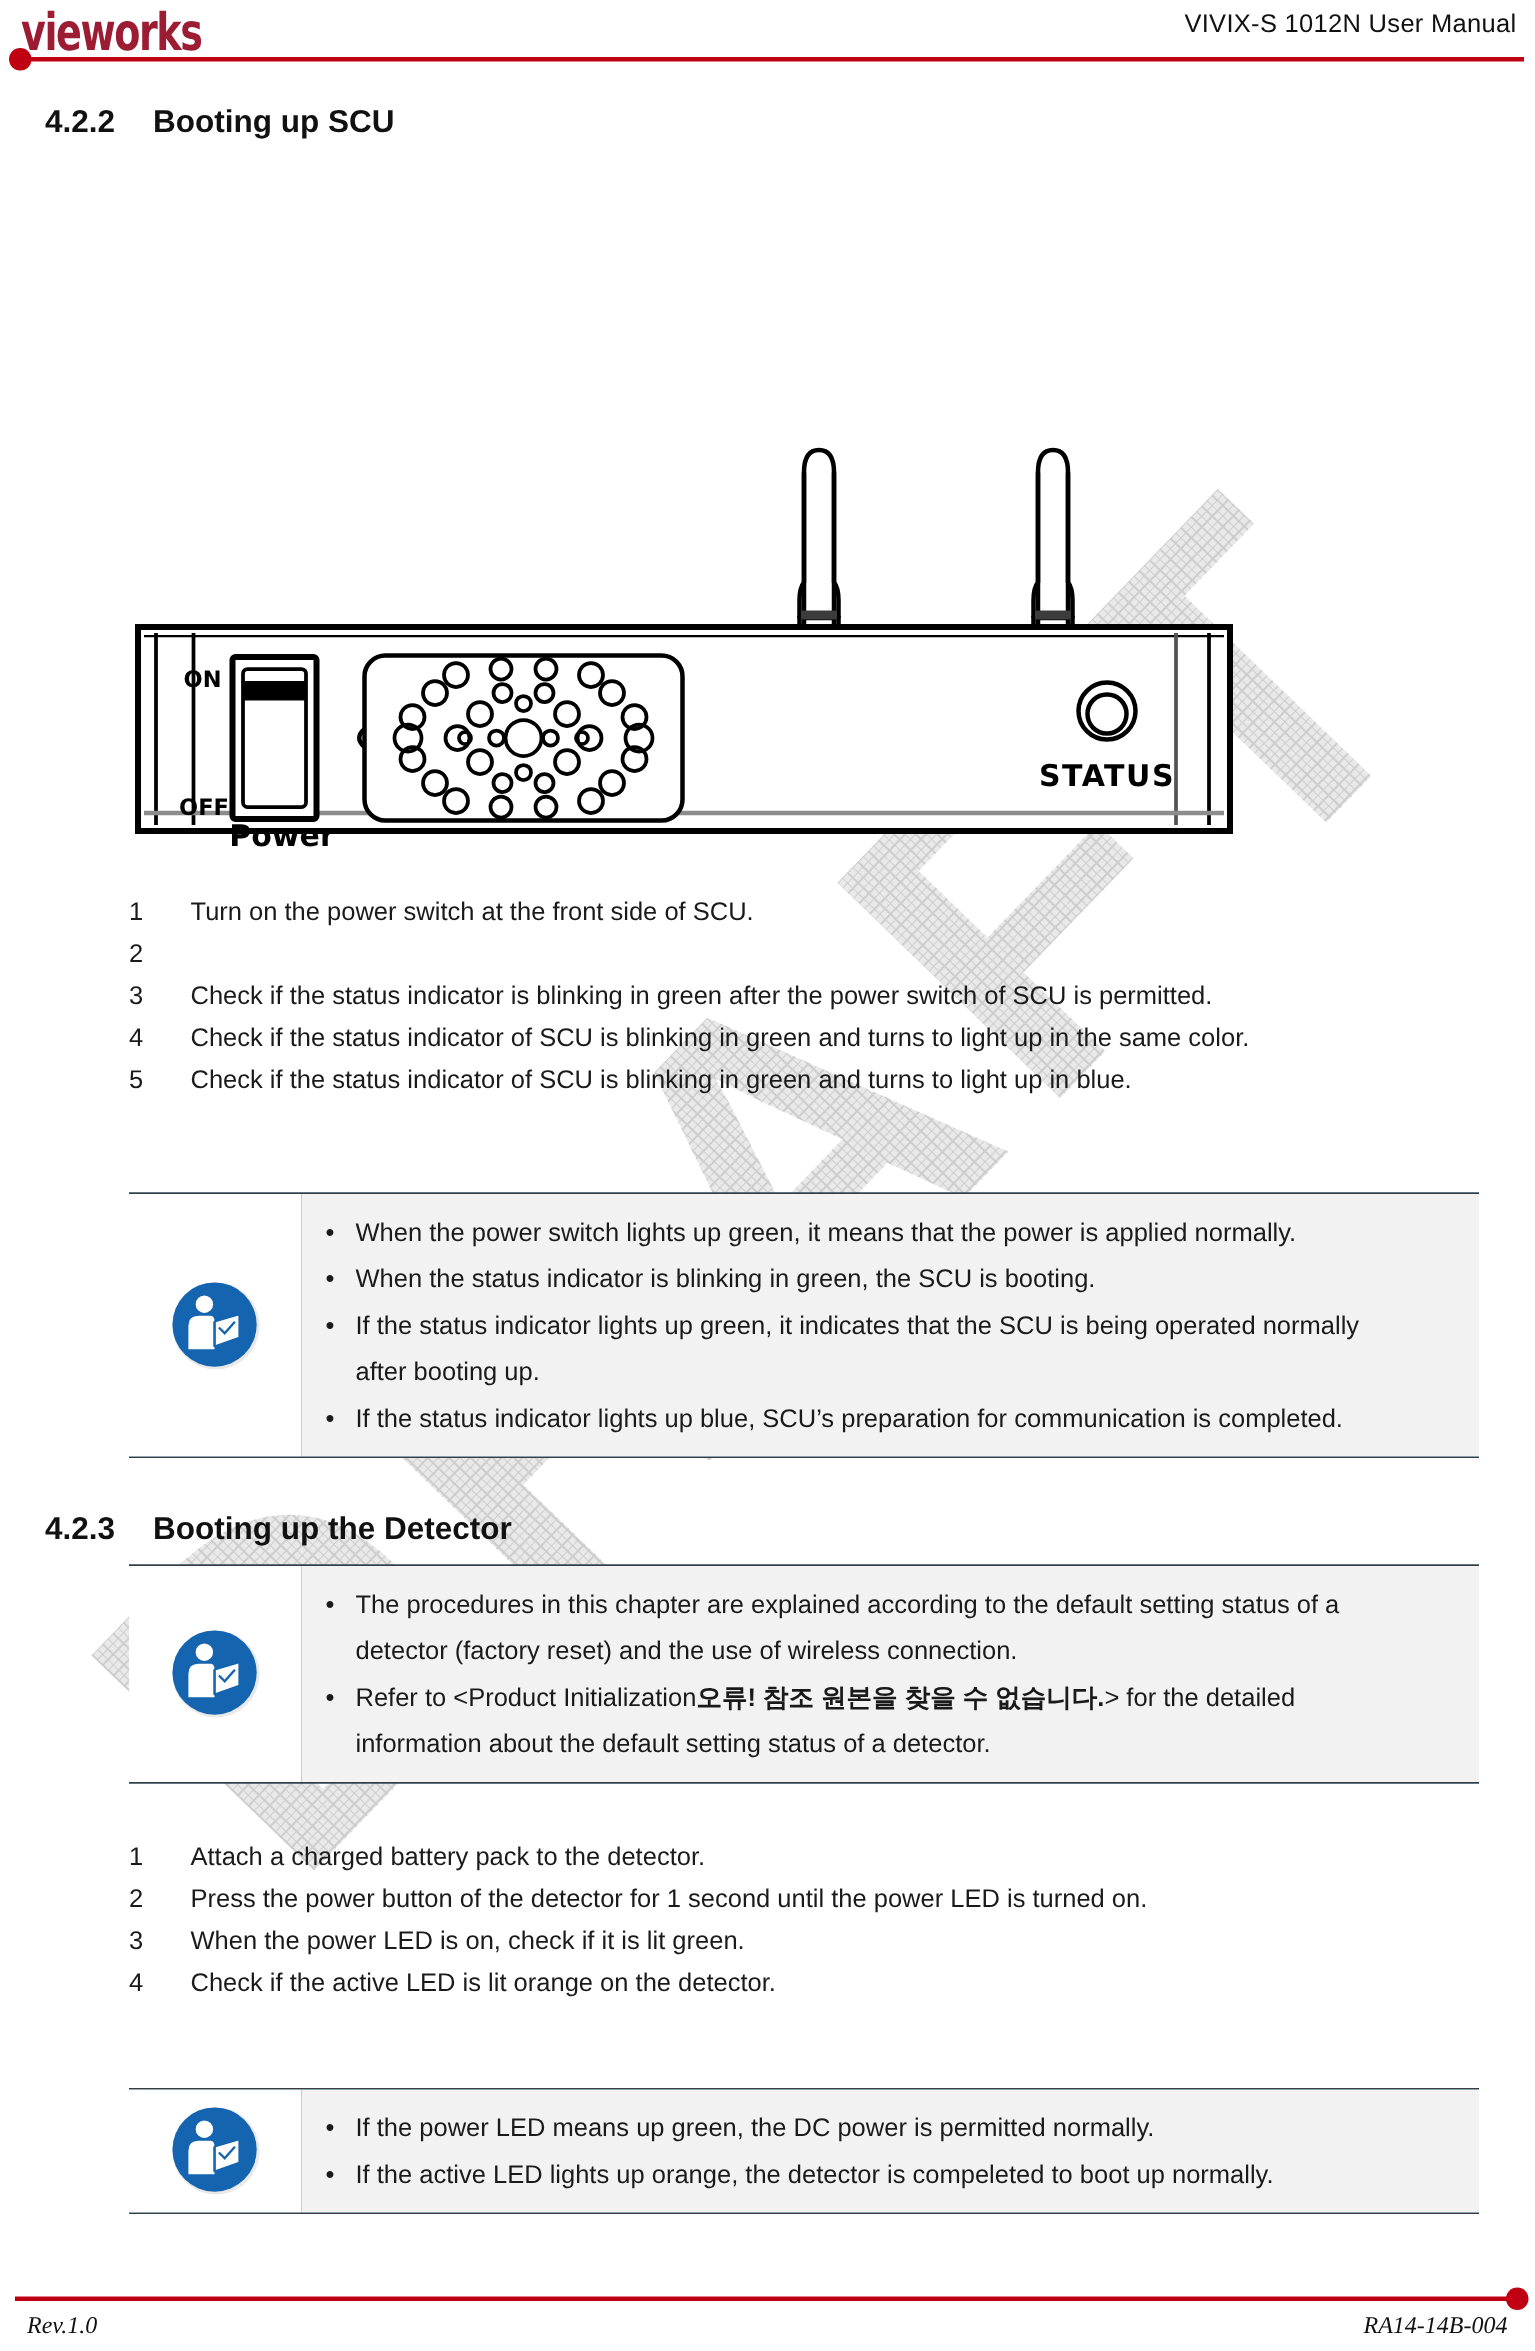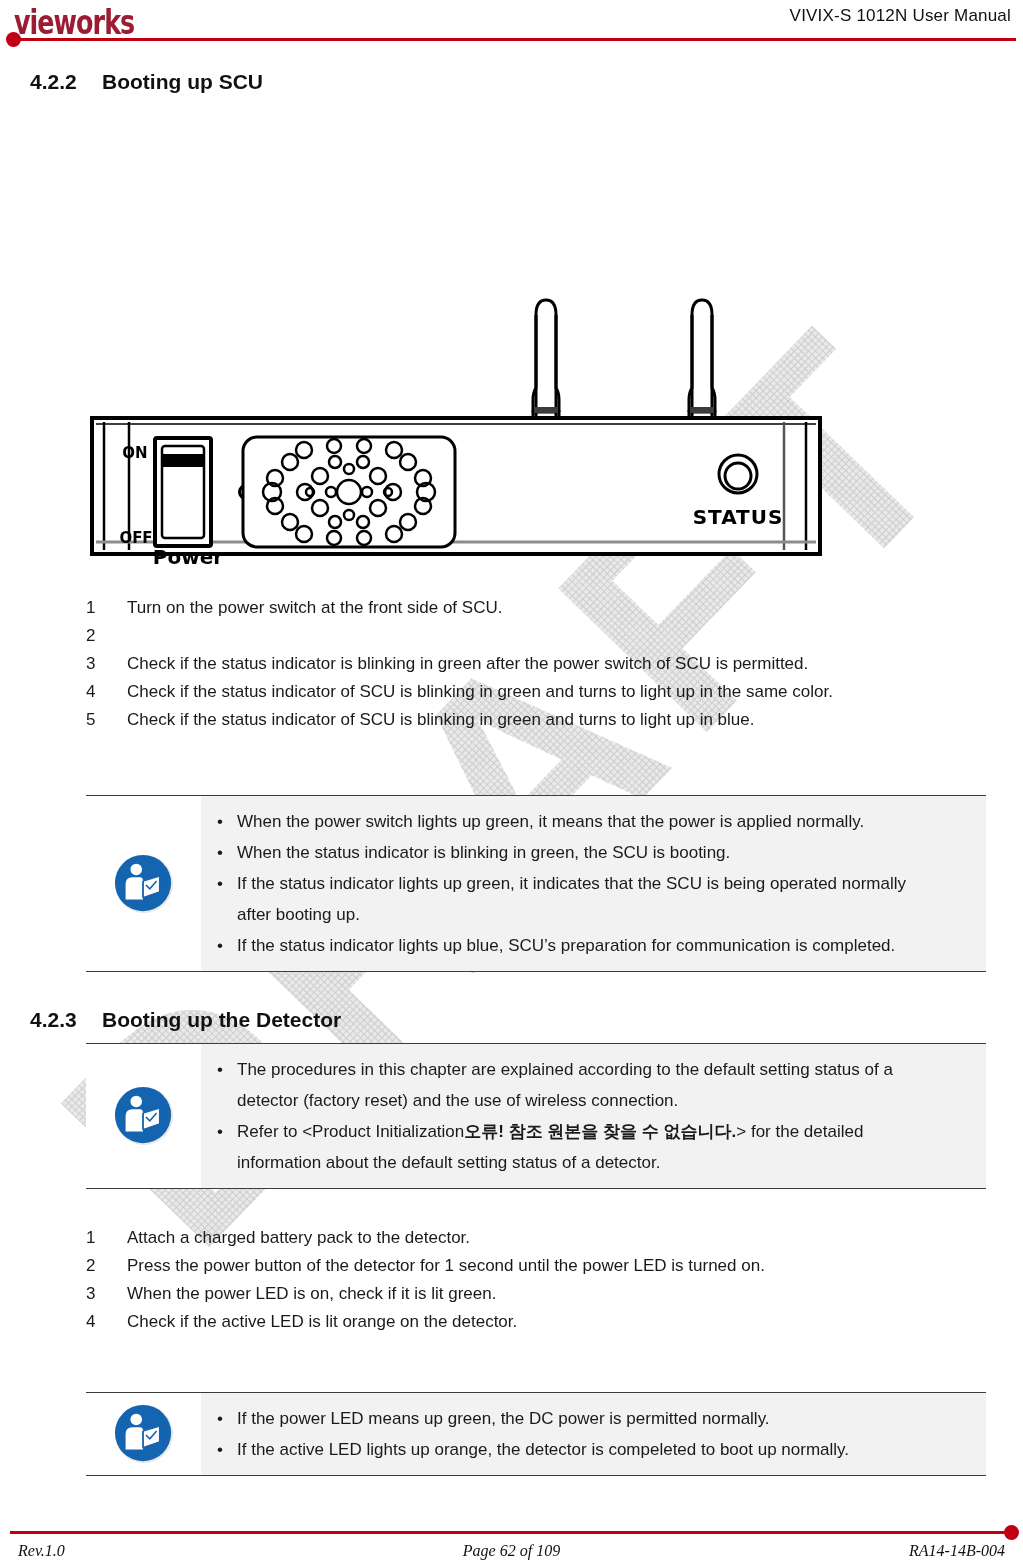--- a/index.html
+++ b/index.html
@@ -457,17 +457,16 @@
         <div class="note-line bulleted">If the active LED lights up orange, the detector is compeleted to boot up normally.</div>
       </div>
     </div>
 
   </div>
 
   <div id="footer">
     <div id="footer-rule"></div>
     <div id="footer-dot"></div>
     <div class="footer-cell" id="footer-rev">Rev.1.0</div>
-    <div class="footer-cell" id="footer-page">Page 62 of 109</div>
     <div class="footer-cell" id="footer-doc">RA14-14B-004</div>
   </div>
 
 </div>
 
 </body></html>

